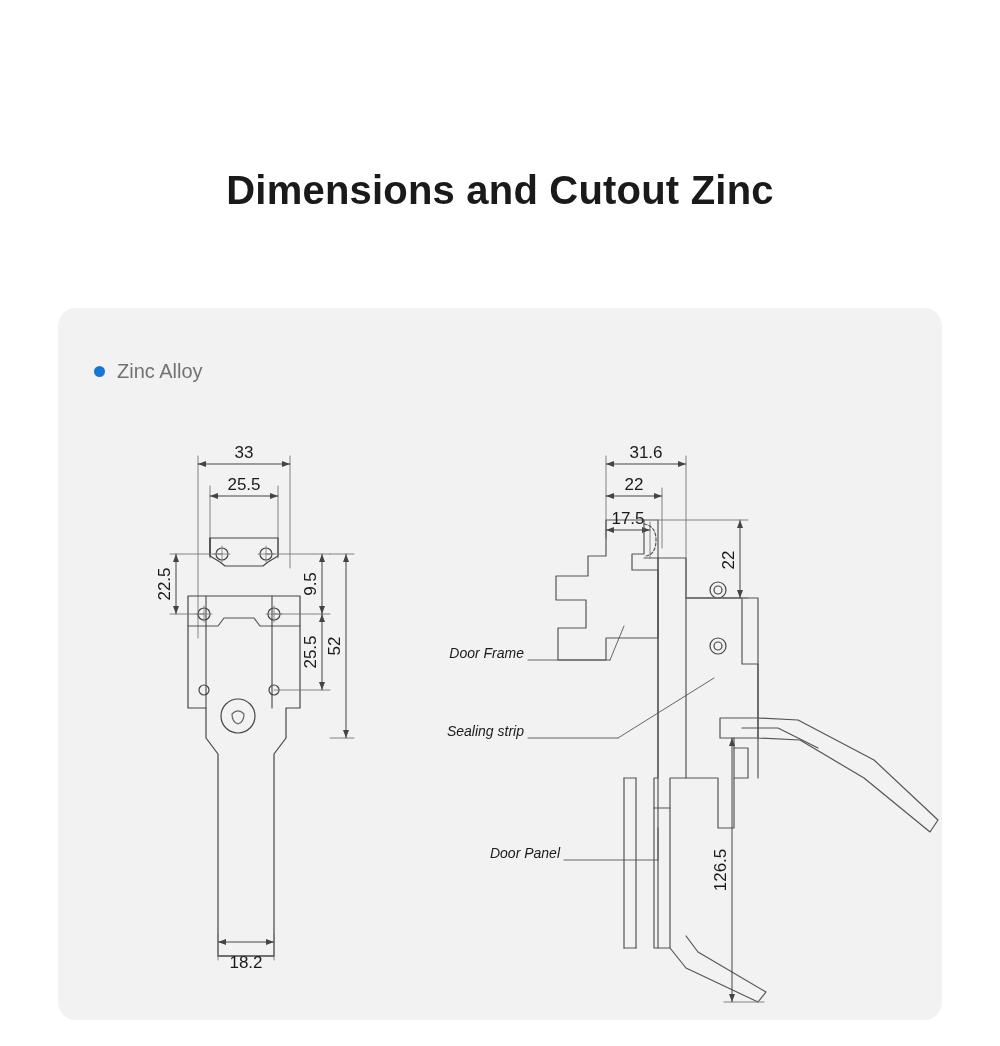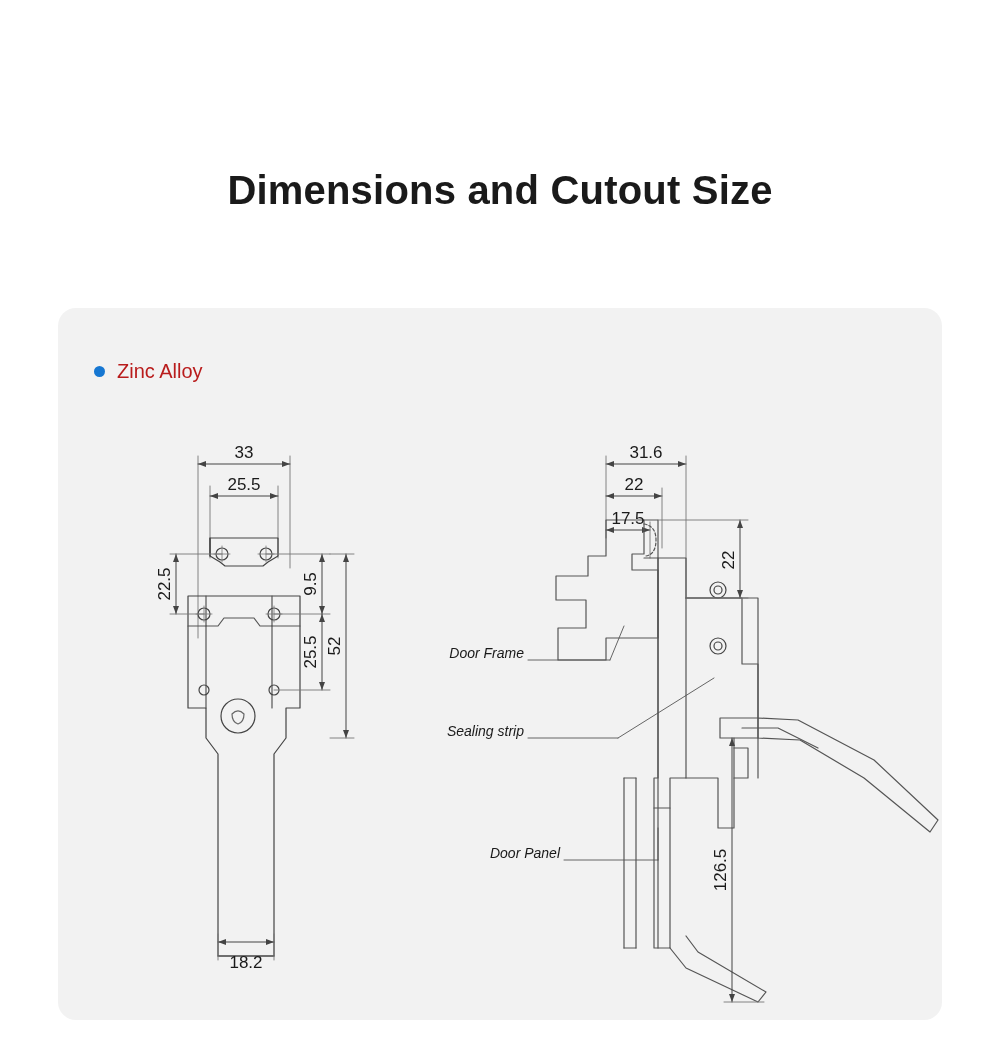--- a/index.html
+++ b/index.html
@@ -45,21 +45,21 @@
   }
   .bullet {
     width: 11px;
     height: 11px;
     border-radius: 50%;
     background: #1677d2;
     display: inline-block;
   }
   .panel-label-text {
     font-size: 20px;
-    color: #b91c1c;
+    color: #737373;
   }
   .drawing {
     position: absolute;
     left: 0;
     top: 0;
     width: 884px;
     height: 712px;
   }
   svg text {
     font-family: "Liberation Sans", sans-serif;
@@ -69,21 +69,21 @@
     font-size: 17px;
   }
   .callout {
     font-size: 14px;
     font-style: italic;
   }
 </style>
 </head>
 <body>
 
-<div class="page-title">Dimensions and Cutout Size</div>
+<div class="page-title">Dimensions and Cutout Zinc</div>
 
 <div class="panel">
 
   <div class="panel-label">
     <span class="bullet"></span>
     <span class="panel-label-text">Zinc Alloy</span>
   </div>
 
   <svg class="drawing" viewBox="0 0 884 712">
     <g fill="none" stroke="#444" stroke-width="1.2" stroke-linejoin="round" stroke-linecap="round">

